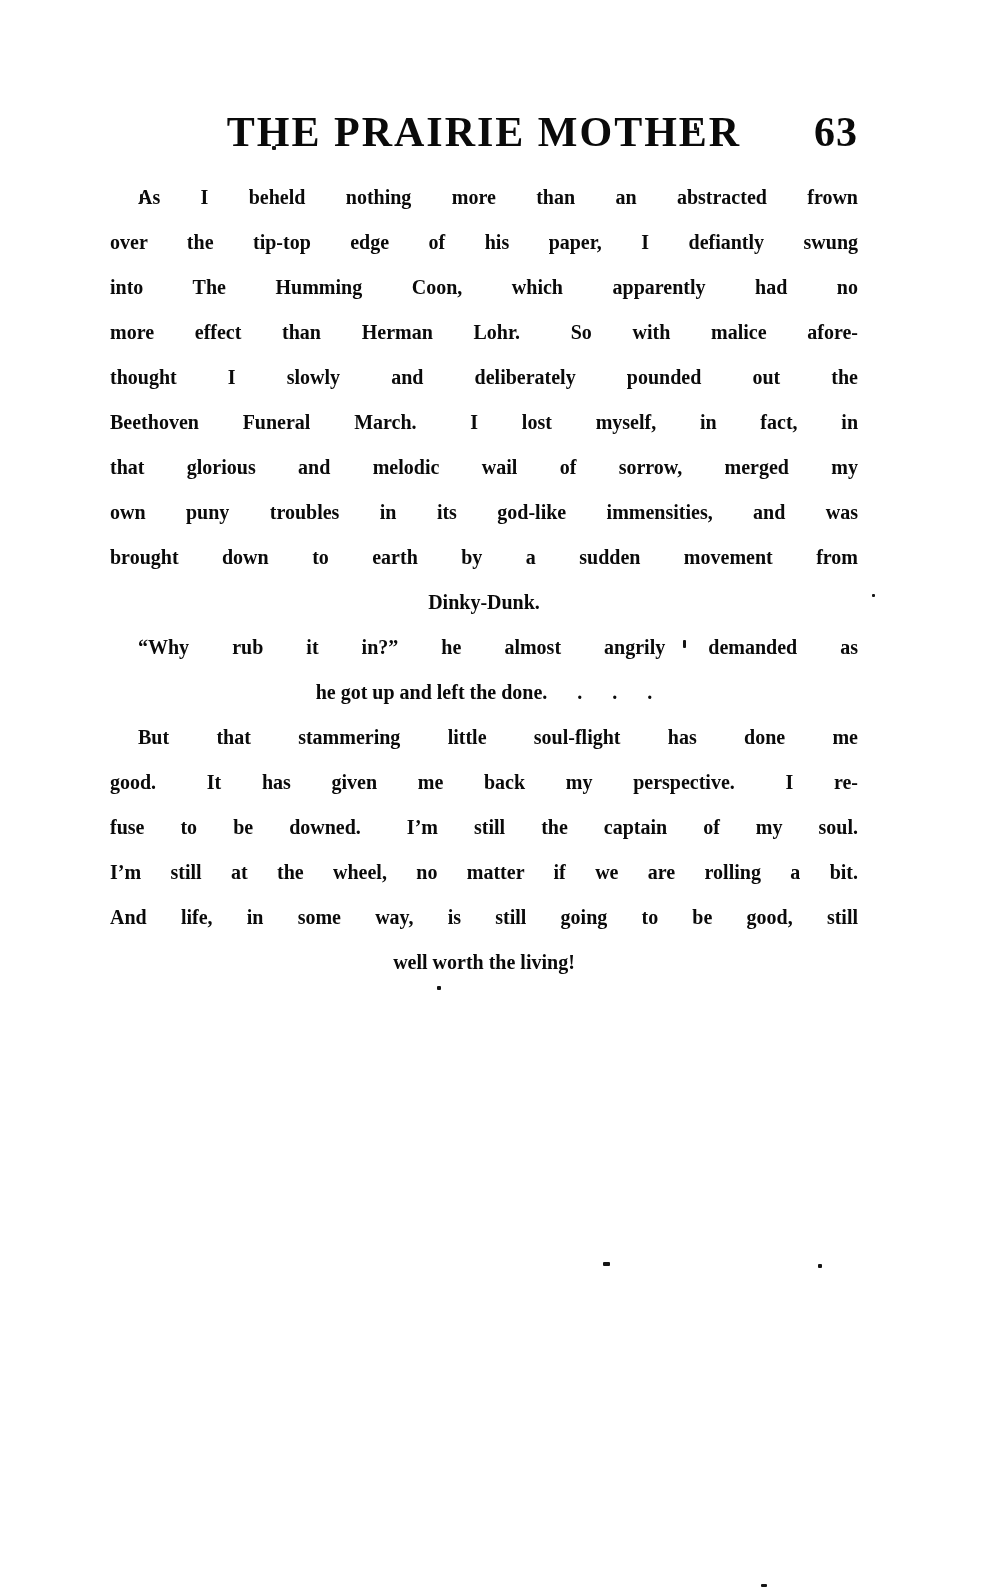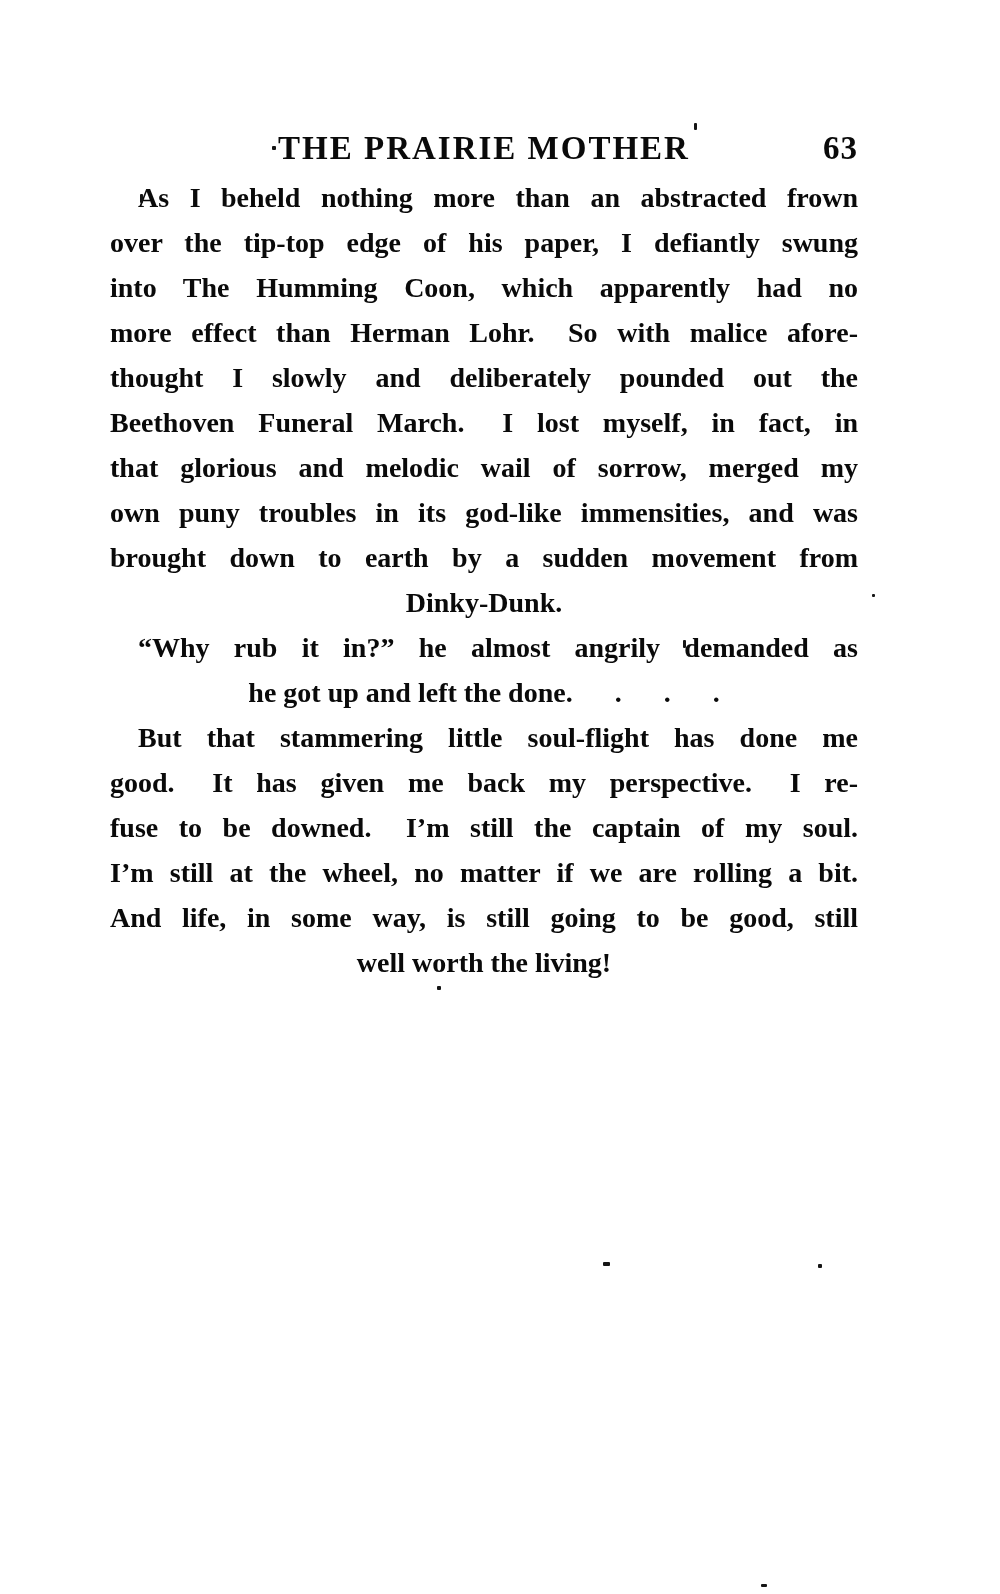--- a/index.html
+++ b/index.html
@@ -9,24 +9,24 @@
     height: 1594px;
     background: #ffffff;
     color: #0a0a0a;
     font-family: "Liberation Serif", serif;
     font-weight: 700;
     overflow: hidden;
   }
   .running-head {
     position: absolute;
     left: 110px;
-    top: 128px;
+    top: 112px;
     width: 748px;
     height: 42px;
-    font-size: 33px;
+    font-size: 42px;
     line-height: 40px;
   }
   .running-title {
     position: absolute;
     left: 0;
     right: 0;
     top: 0;
     text-align: center;
     letter-spacing: 2px;
     white-space: nowrap;
@@ -35,21 +35,21 @@
     position: absolute;
     right: 0;
     top: 0;
     letter-spacing: 1px;
   }
   .text-block {
     position: absolute;
     left: 110px;
     top: 175px;
     width: 748px;
-    font-size: 28px;
+    font-size: 20px;
     line-height: 45px;
   }
   .line { text-align: center; }
   .line.just {
     text-align: justify;
     -moz-text-align-last: justify;
     text-align-last: justify;
   }
   .line.indent { text-indent: 28px; }
   .it { }

